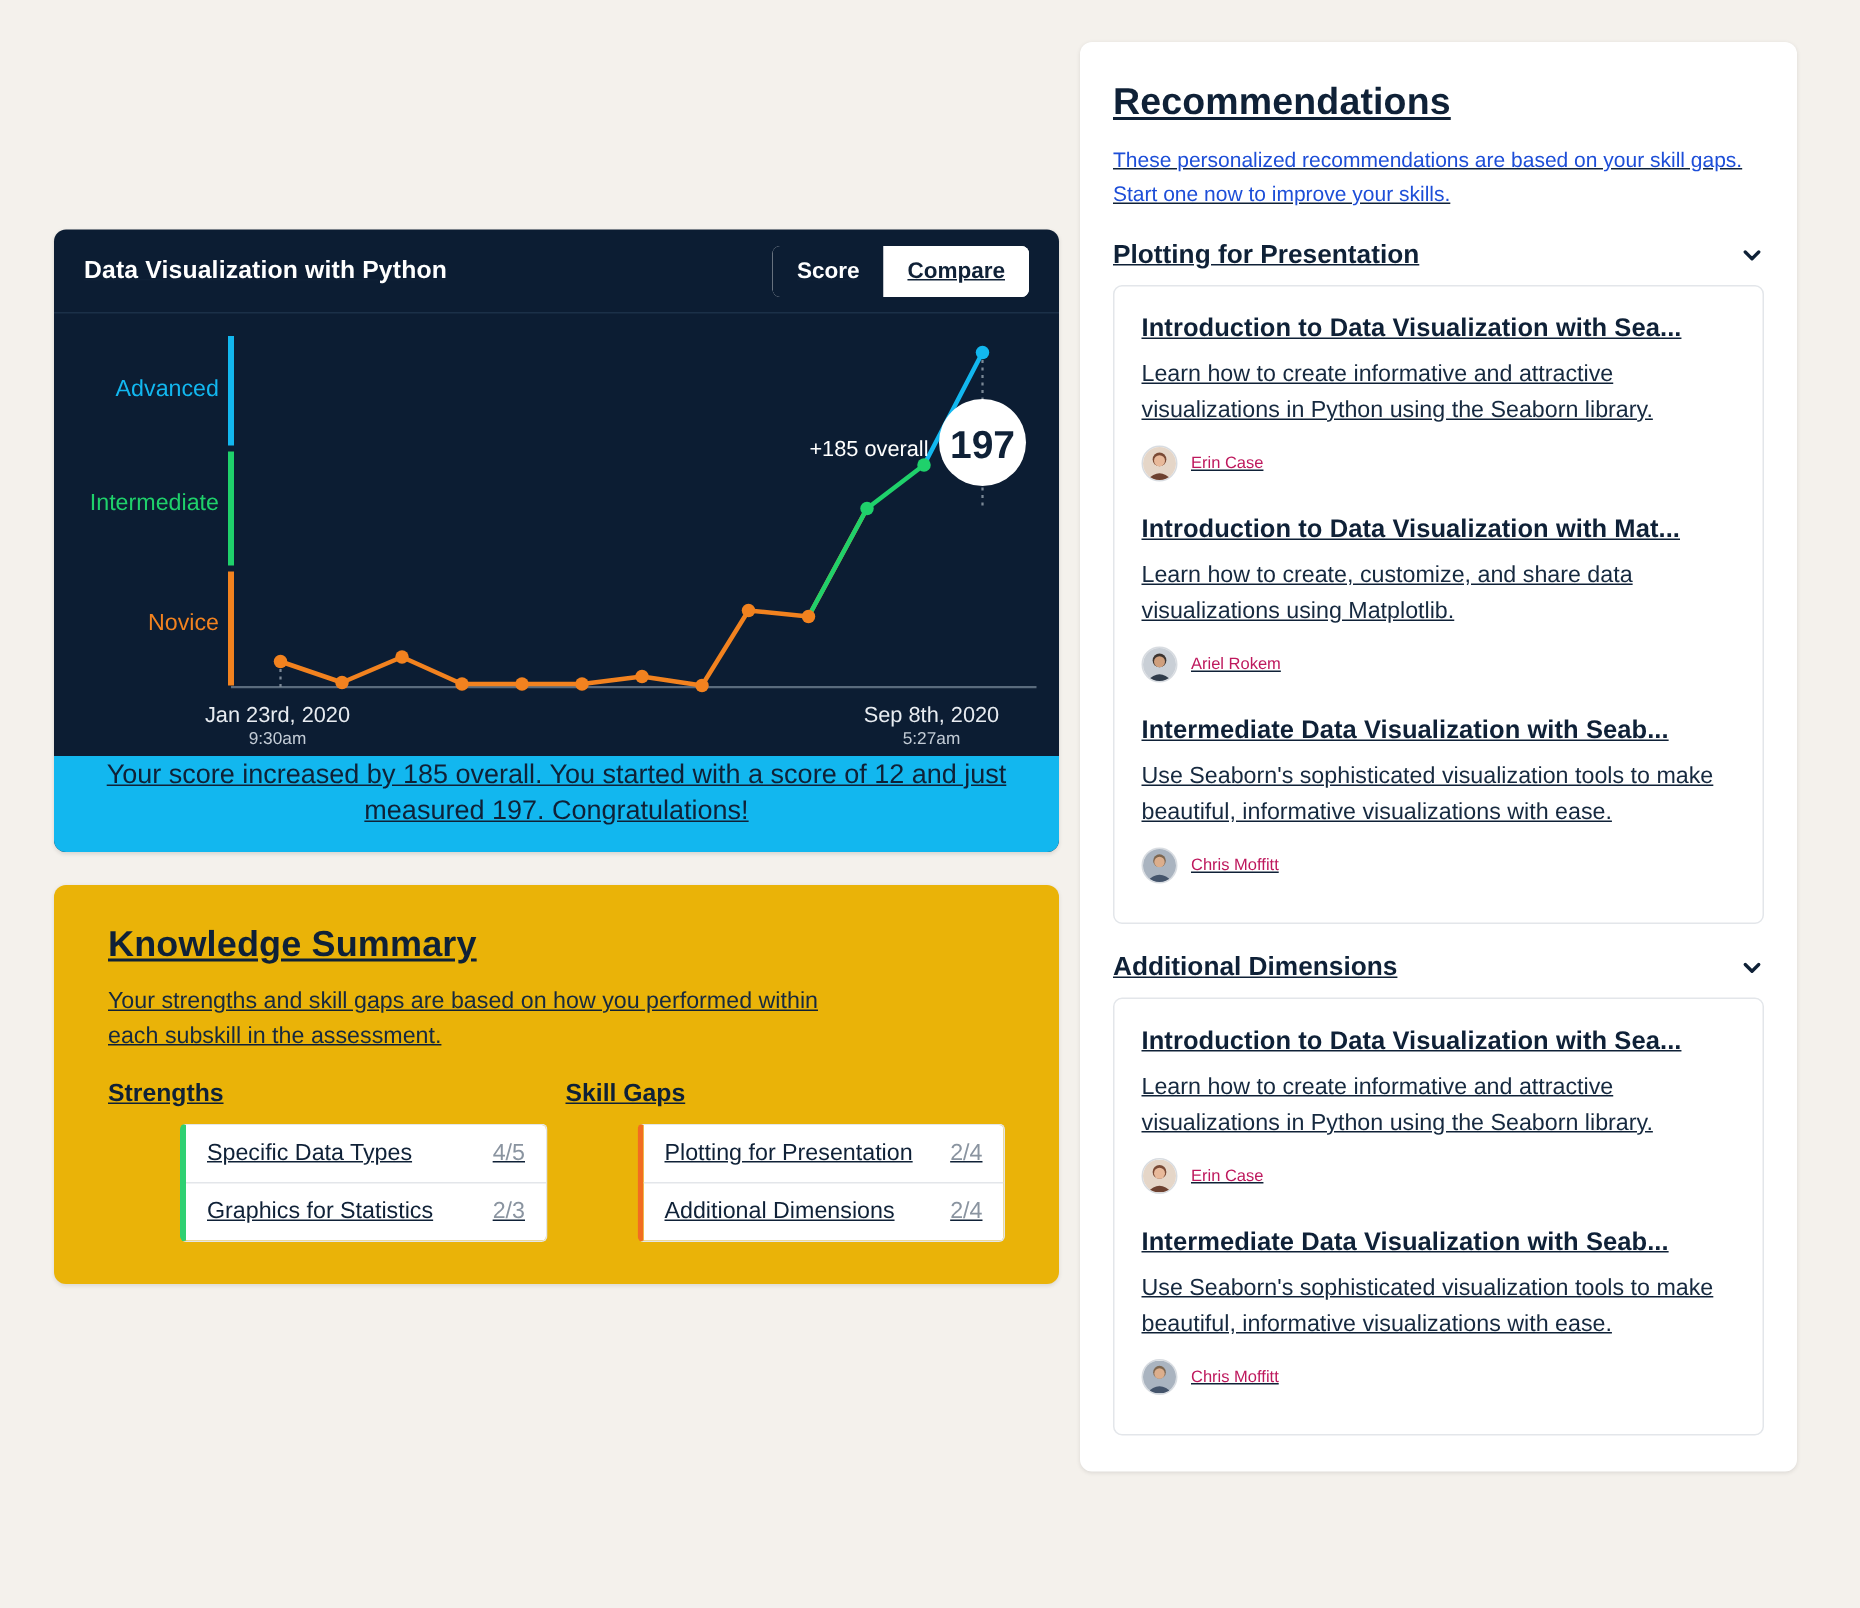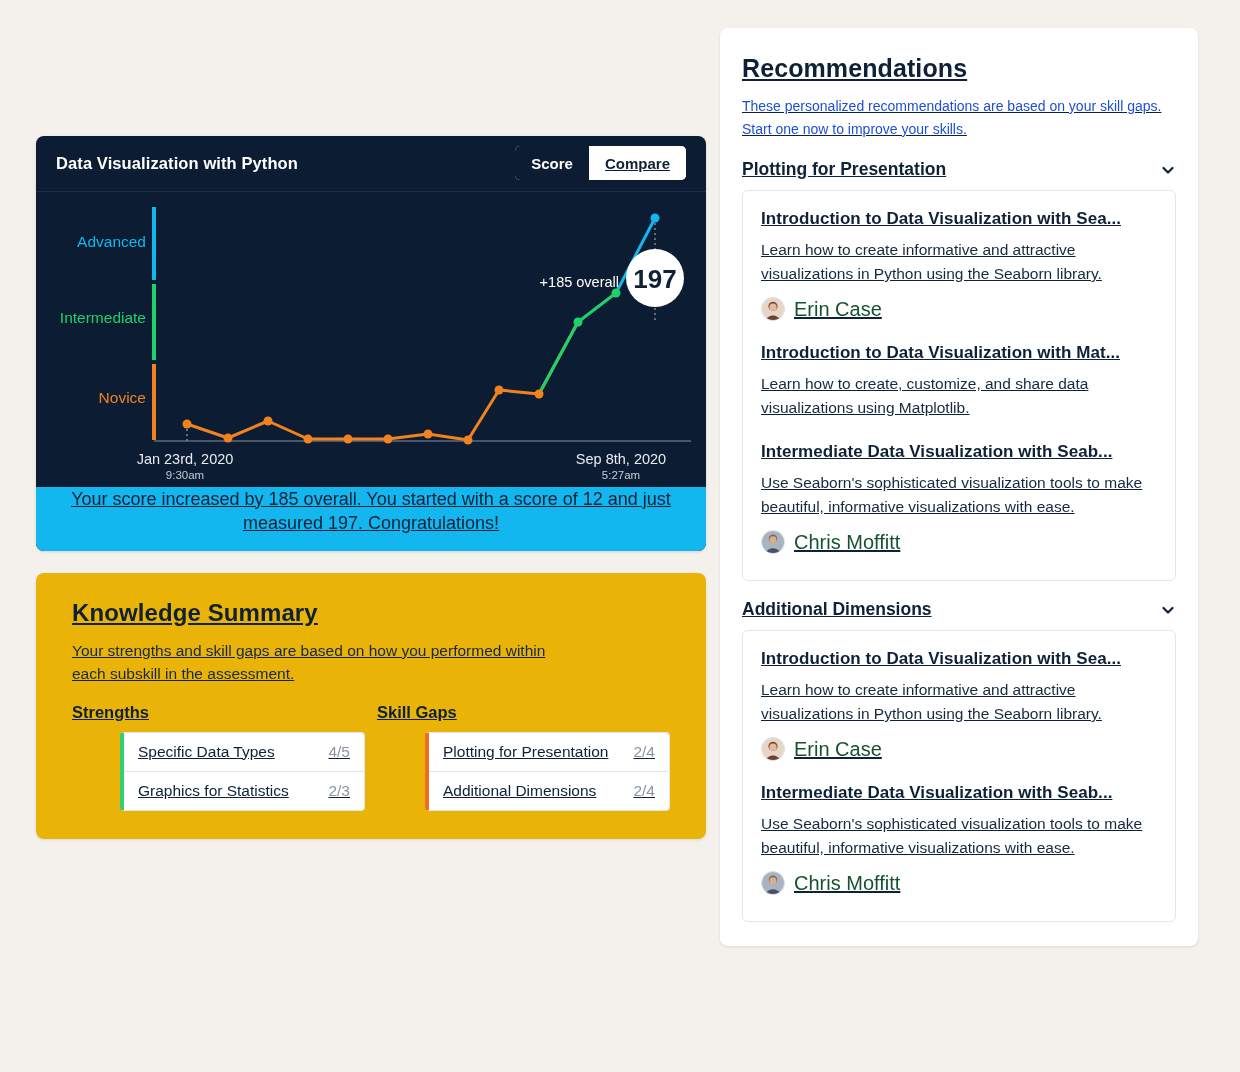--- a/index.html
+++ b/index.html
@@ -174,21 +174,21 @@
   }
   .avatar {
     width: 24px;
     height: 24px;
     border-radius: 50%;
     flex: 0 0 24px;
     overflow: hidden;
     border: 1px solid #d8dce1;
   }
   .avatar svg { display: block; width: 100%; height: 100%; }
-  .author-name { font-size: 20px; color: #14532d; }
+  .author-name { font-size: 11px; color: #be185d; }
 </style>
 </head>
 <body>
 
 <div class="page">
 
   <div class="left-col">
 
     <div class="score-card">
 
@@ -315,20 +315,31 @@
               <path d="M3 24 Q12 14 21 24 Z" fill="#6d4130"></path>
               </svg>
           </span>
           <span class="author-name">Erin Case</span>
         </div>
       </div>
 
       <div class="rec-item">
         <div class="rec-item-title">Introduction to Data Visualization with Mat...</div>
         <div class="rec-item-desc">Learn how to create, customize, and share data visualizations using Matplotlib.</div>
+        <div class="rec-author">
+          <span class="avatar">
+            <svg viewBox="0 0 24 24">
+                <rect width="24" height="24" fill="#c9cfd6"></rect>
+              <circle cx="12" cy="9" r="5" fill="#3d3531"></circle>
+              <circle cx="12" cy="10" r="4" fill="#cf9f7d"></circle>
+              <path d="M3 24 Q12 14 21 24 Z" fill="#2f3b4a"></path>
+              </svg>
+          </span>
+          <span class="author-name">Ariel Rokem</span>
+        </div>
       </div>
 
       <div class="rec-item">
         <div class="rec-item-title">Intermediate Data Visualization with Seab...</div>
         <div class="rec-item-desc">Use Seaborn's sophisticated visualization tools to make beautiful, informative visualizations with ease.</div>
         <div class="rec-author">
           <span class="avatar">
             <svg viewBox="0 0 24 24">
                 <rect width="24" height="24" fill="#aab4c0"></rect>
               <circle cx="12" cy="8.5" r="4.6" fill="#7d664f"></circle>

